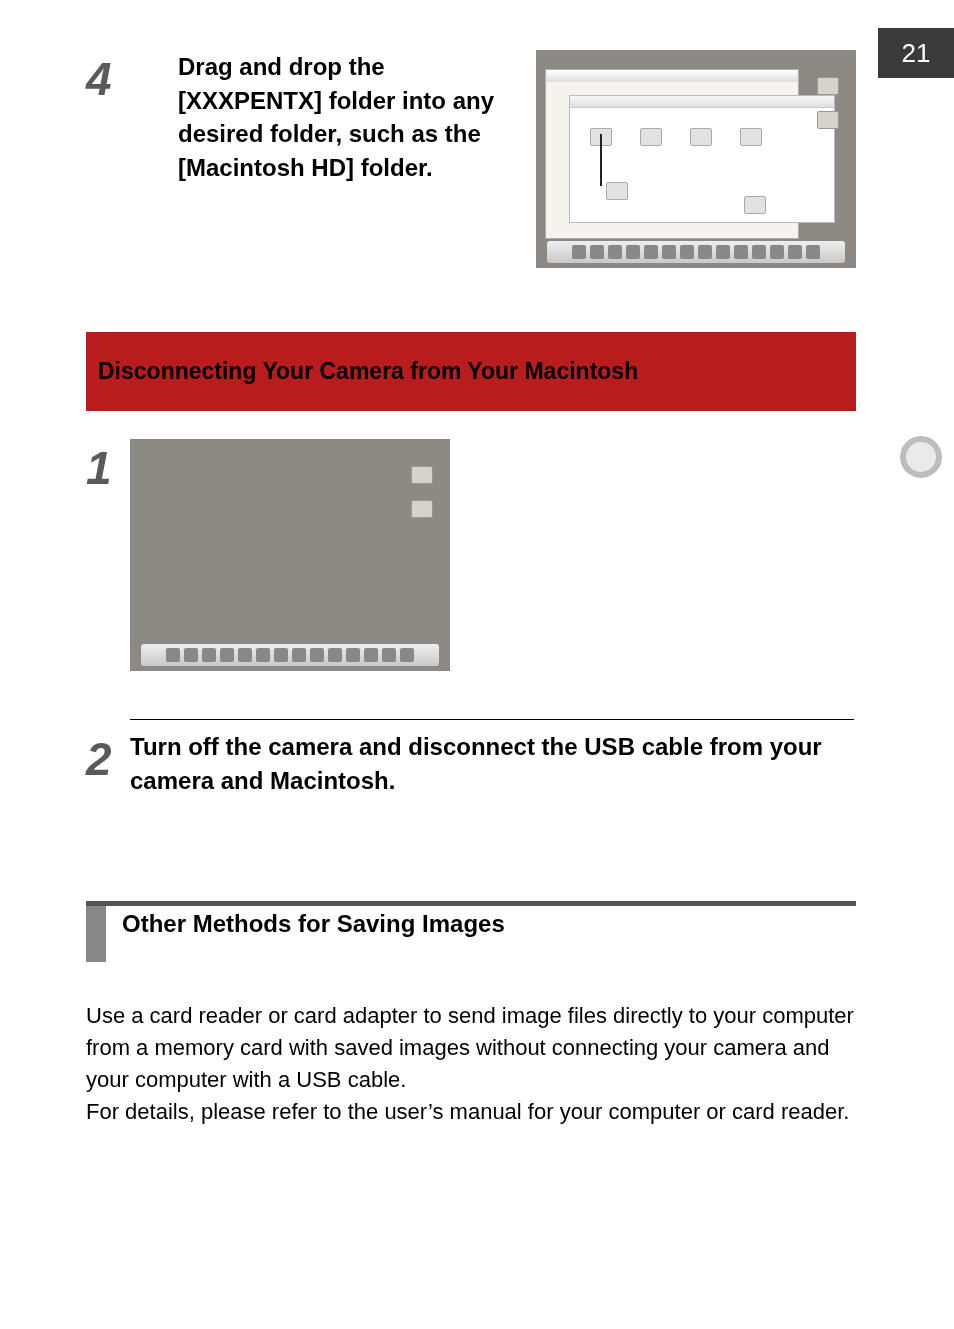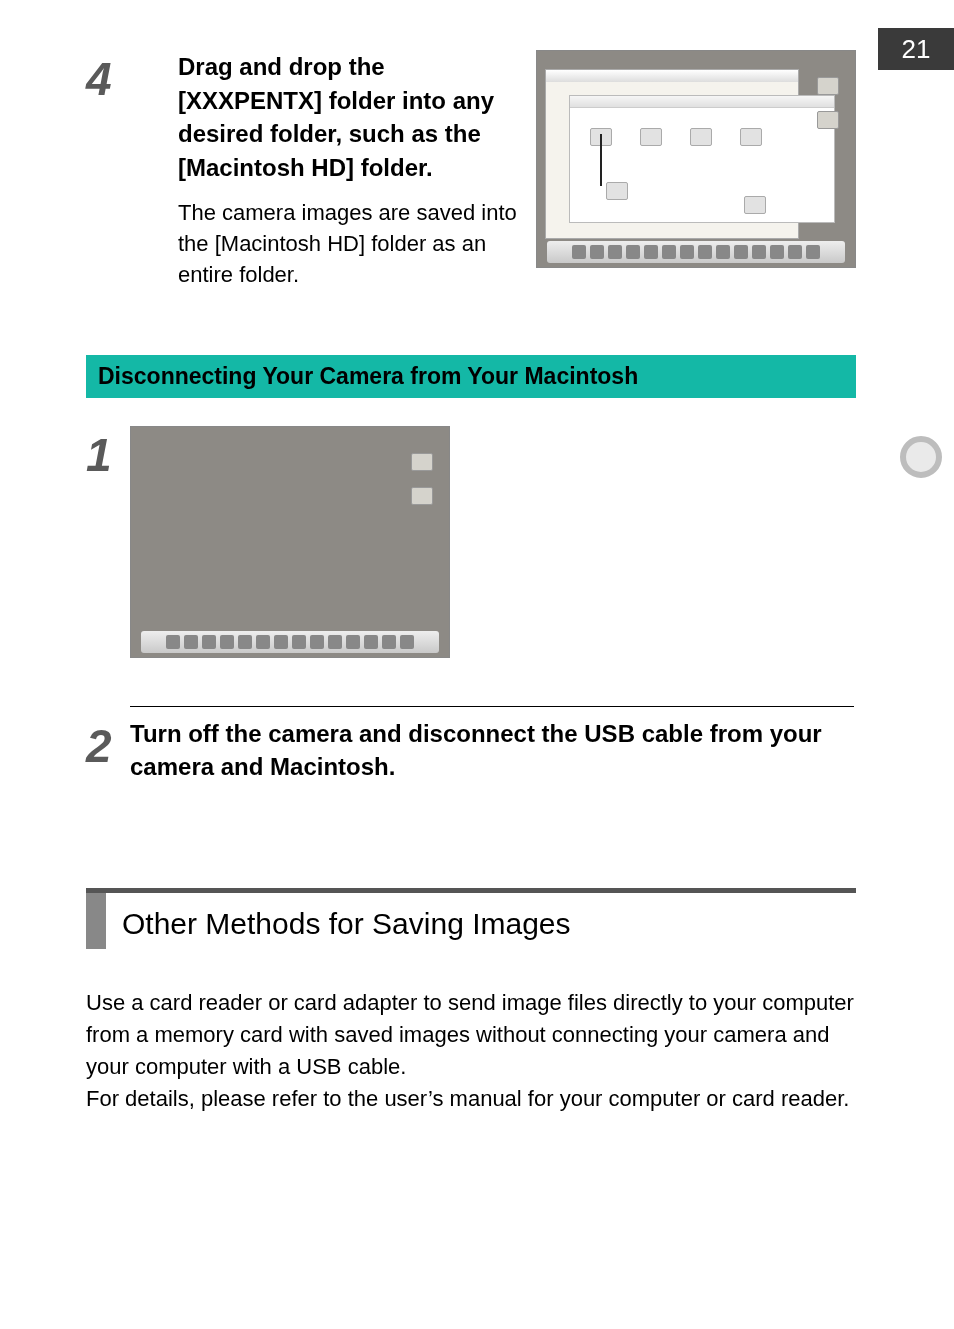--- a/index.html
+++ b/index.html
@@ -9,21 +9,21 @@
     font-family: Arial, Helvetica, sans-serif;
     background: #fff;
     color: #000;
     position: relative;
   }
   .side-tab {
     position: absolute;
     top: 28px;
     right: 0;
     width: 76px;
-    height: 42px;
+    height: 50px;
     background: #3a3a3a;
     color: #fff;
     font-size: 26px;
     display: flex;
     align-items: center;
     justify-content: center;
   }
   .side-circle {
     position: absolute;
     top: 436px;
@@ -91,24 +91,24 @@
     position: absolute; bottom: 4px; left: 10px; right: 10px; height: 22px;
     background: linear-gradient(#eee,#c9c9c9);
     border-radius: 3px;
     display: flex; align-items: center; justify-content: center; gap: 4px;
   }
   .dock-item { width: 14px; height: 14px; background: #888; border-radius: 2px; }
   .shot-side-icon { position:absolute; right:16px; width:22px; height:18px; background:#d5d3cc; border:1px solid #999; border-radius:2px;}
   .arrowline { position:absolute; border-left:2px solid #222; }
 
   .gray-header {
-    background: #14b8a6;
+    background: #b91c1c;
     font-size: 23px;
     font-weight: bold;
-    padding: 8px 12px;
+    padding: 26px 12px;
     margin-top: 64px;
     margin-bottom: 28px;
   }
   .divider-line {
     border-top: 1px solid #000;
     margin: 48px 0 10px 44px;
     width: 724px;
   }
   .section-title-wrap {
     margin-top: 90px;
@@ -117,23 +117,23 @@
     align-items: stretch;
   }
   .section-bar {
     width: 20px;
     background: #888;
     margin-right: 16px;
     margin-bottom: 10px;
     height: 56px;
   }
   .section-title {
-    font-size: 30px;
-    font-weight: normal;
-    padding-top: 14px;
+    font-size: 24px;
+    font-weight: bold;
+    padding-top: 4px;
   }
   .section-body {
     font-size: 22px;
     line-height: 1.45;
     margin-top: 28px;
   }
 </style>
 </head>
 <body>
 
@@ -142,21 +142,20 @@
 </div>
 <div class="side-circle"></div>
 
 <div class="content">
 
   <div class="step-row">
     <div class="step-num">4</div>
     <div class="step-body split">
       <div class="step-text-col">
         <div class="step-title">Drag and drop the [XXXPENTX] folder into any desired folder, such as the [Macintosh HD] folder.</div>
-        <div class="step-desc">The camera images are saved into the [Macintosh HD] folder as an entire folder.</div>
       </div>
       <div class="screenshot-box">
         <div class="shot-window">
           <div class="shot-titlebar"></div>
         </div>
         <div class="shot-subwin">
           <div class="shot-subbar"></div>
           <div class="shot-folder" style="left:20px; top:32px;"></div>
           <div class="shot-folder" style="left:70px; top:32px;"></div>
           <div class="shot-folder" style="left:120px; top:32px;"></div>

